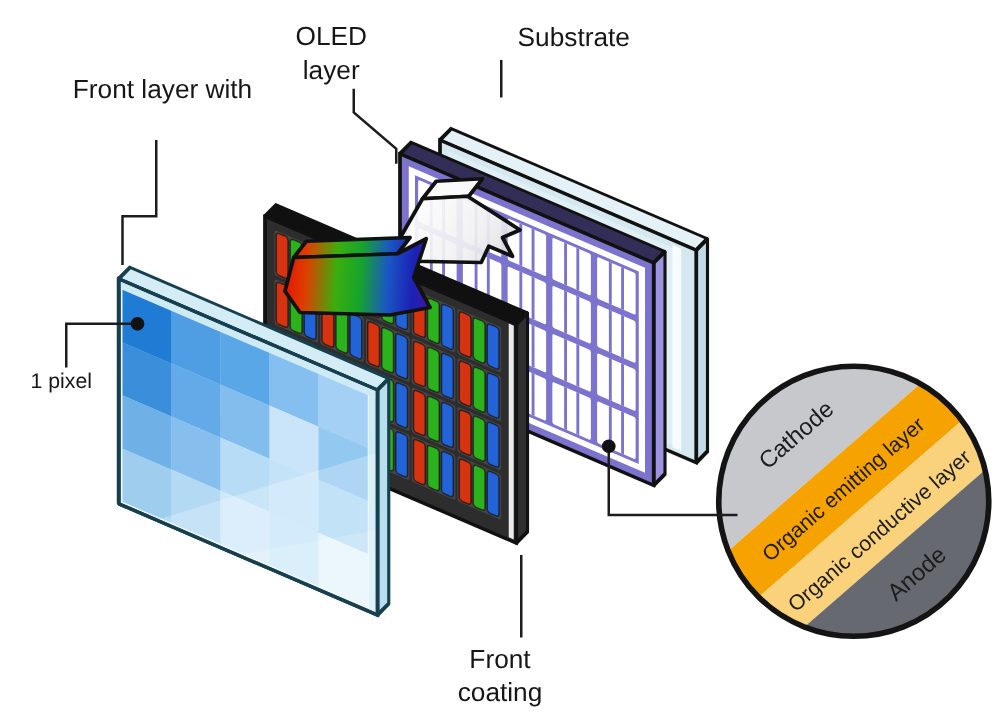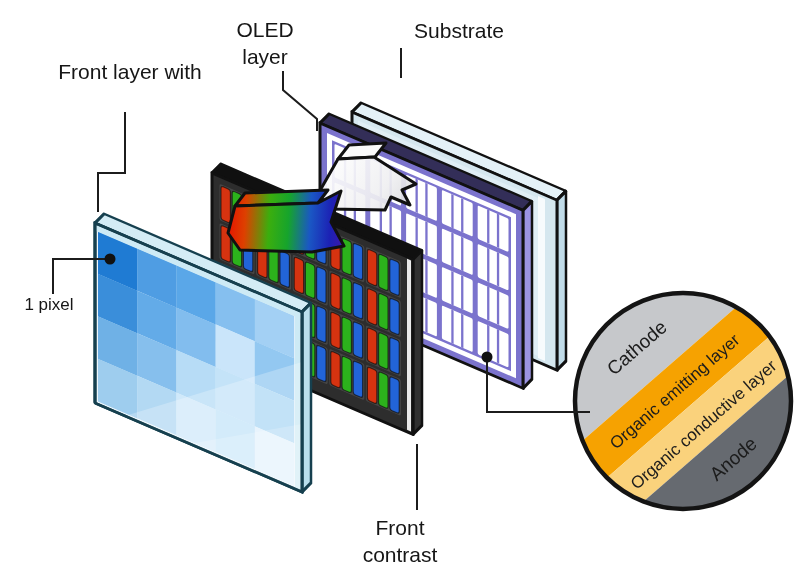--- a/index.html
+++ b/index.html
@@ -287,20 +287,20 @@
   <div>OLED</div>
   <div>layer</div>
 </div>
 
 <div class="lbl" style="left:379px;top:17px;width:160px;">
   <div>Substrate</div>
 </div>
 
 <div class="lbl" style="left:330px;top:514px;width:140px;">
   <div>Front</div>
-  <div>contrast</div>
+  <div>coating</div>
 </div>
 
 <div class="lbl small" style="left:10px;top:296px;width:78px;">
   <div>1 pixel</div>
 </div>
 
 </div>
 
 </body></html>

